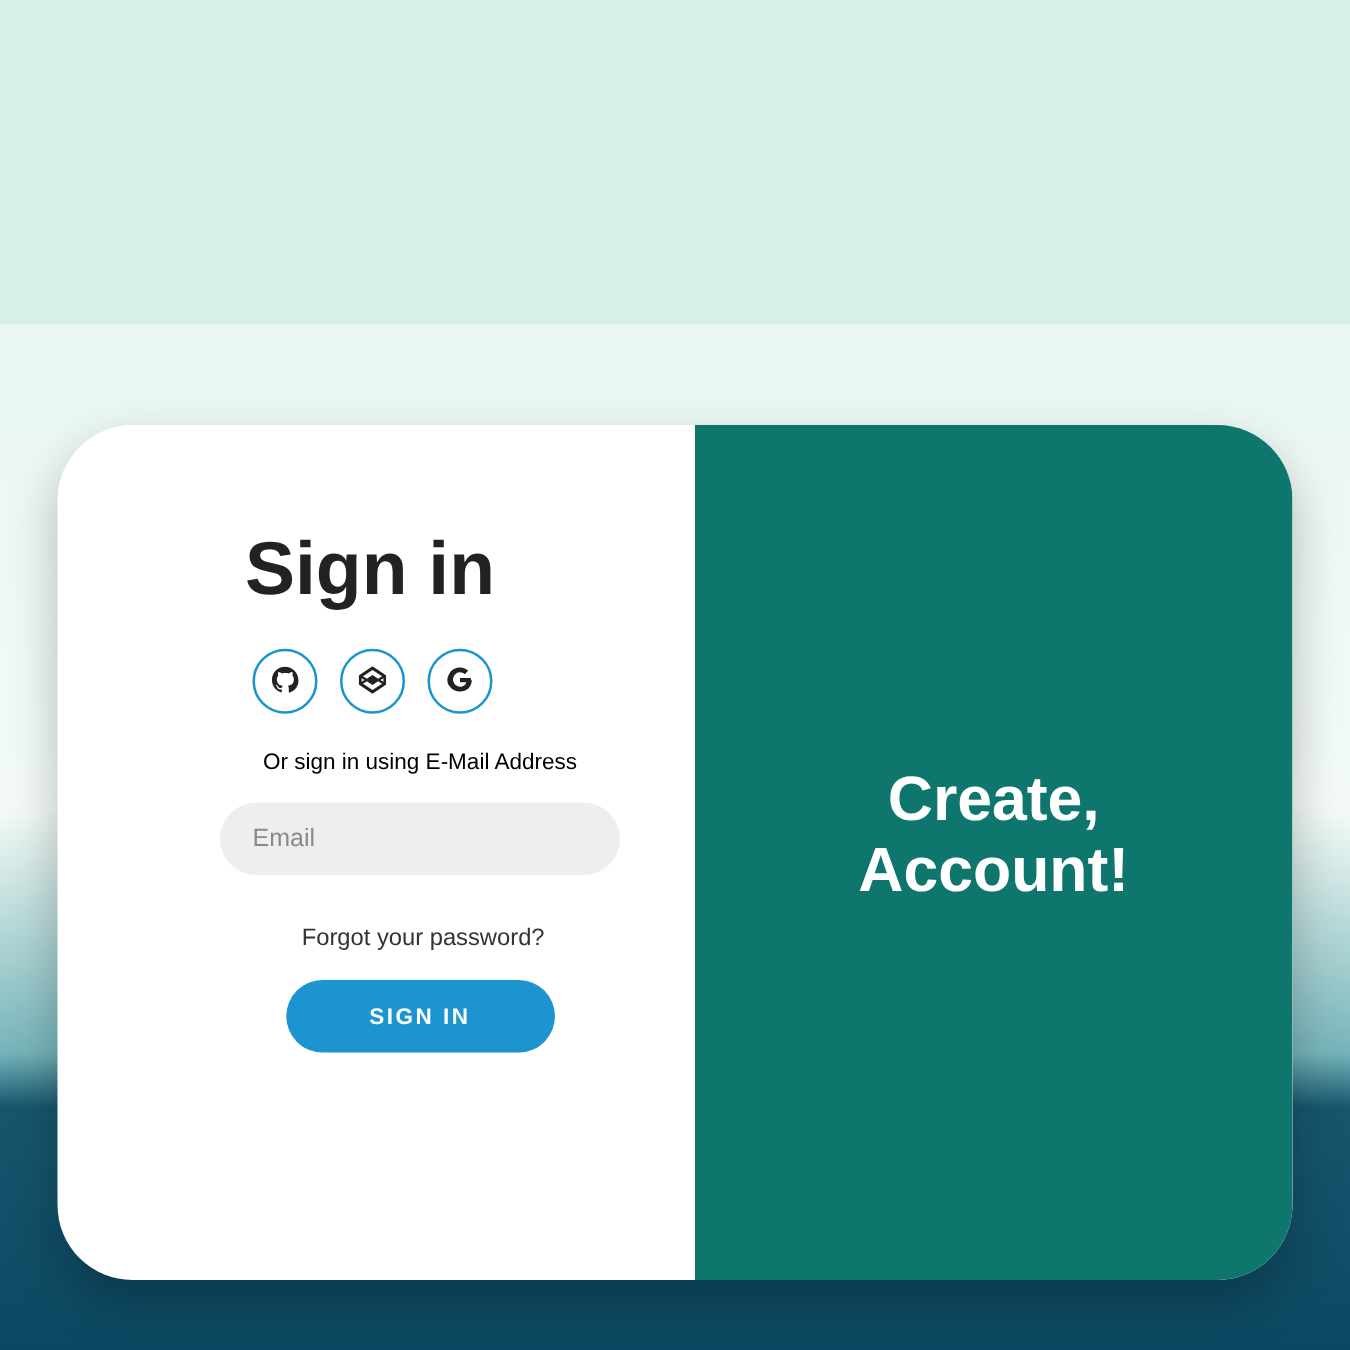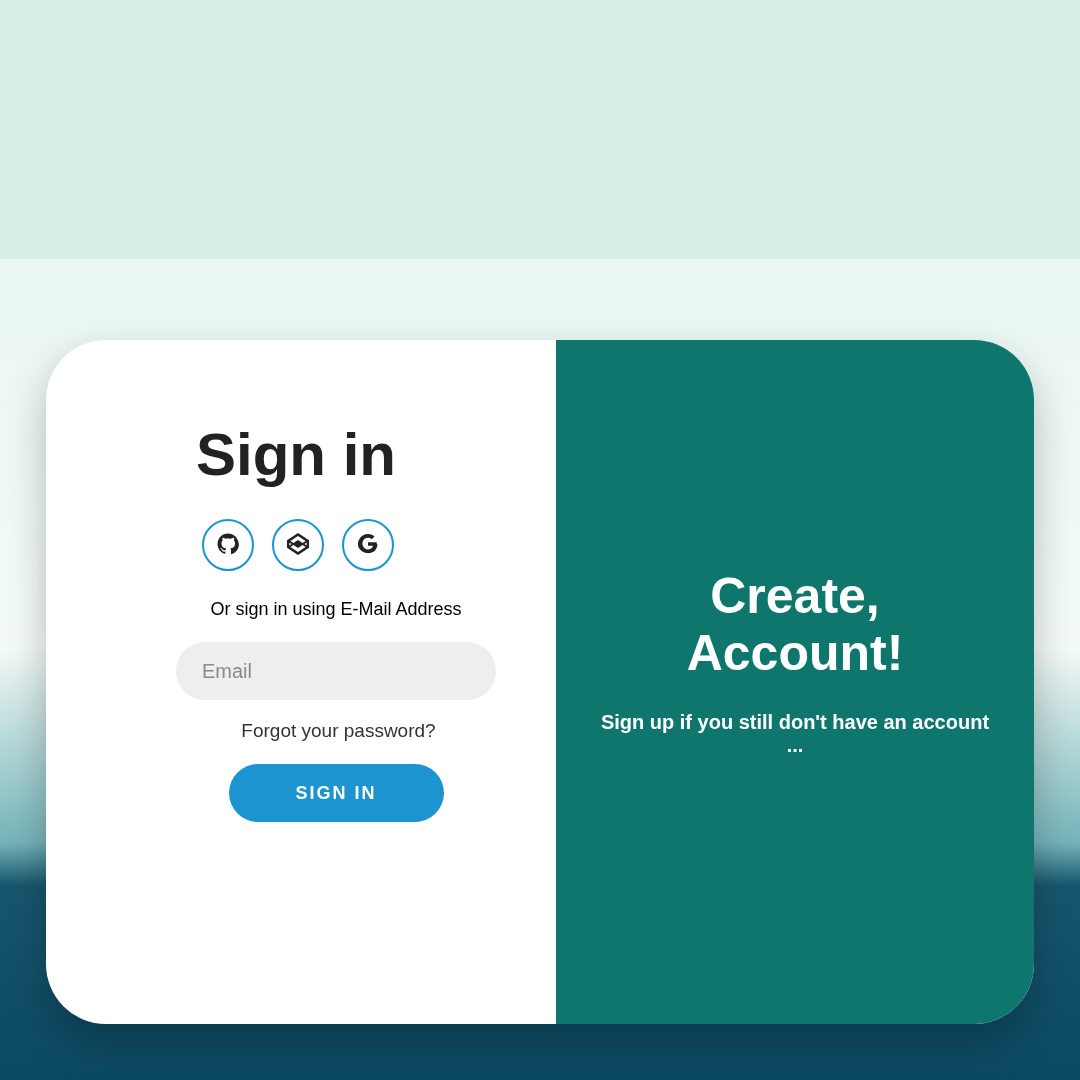--- a/index.html
+++ b/index.html
@@ -68,21 +68,21 @@
 
   .field {
     width: 320px;
     height: 58px;
     border: none;
     border-radius: 30px;
     background: #eeeeee;
     padding: 0 26px;
     font-size: 20px;
     color: #555;
-    margin-bottom: 10px;
+    margin-bottom: 30px;
     outline: none;
   }
   .field::placeholder { color: #8a8a8a; }
 
   .forgot {
     font-size: 19px;
     color: #333;
     margin: 10px 0 22px 5px;
     cursor: pointer;
   }
@@ -175,16 +175,15 @@
     <input class="field" type="text" placeholder="Email" style="">
 
 
     <div class="forgot">Forgot your password?</div>
 
     <button class="primary-btn">SIGN IN</button>
   </div>
 
   <div class="right">
     <h2 class="right-title">Create, Account!</h2>
-    <div class="right-sub">Sign up if you still don't have an account ...</div>
   </div>
 
 </div>
 
 </body></html>

